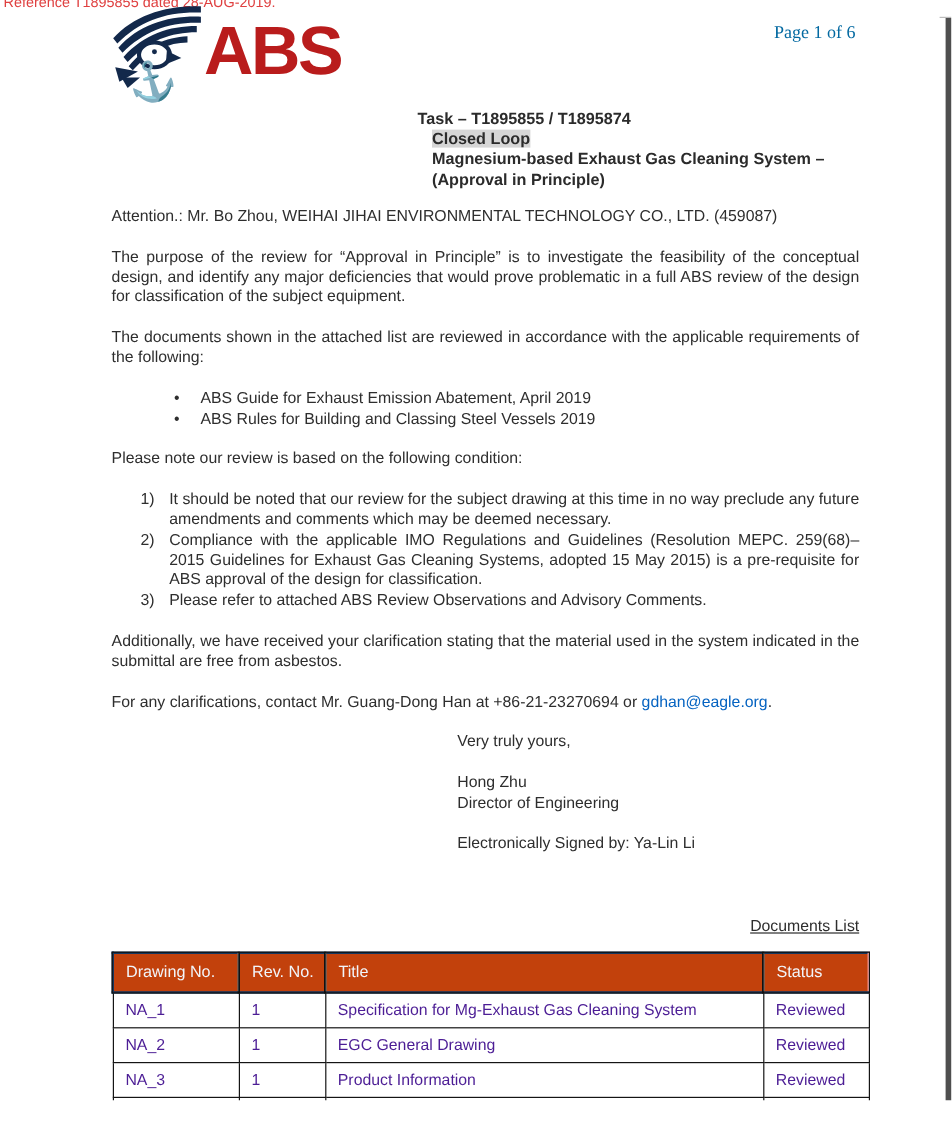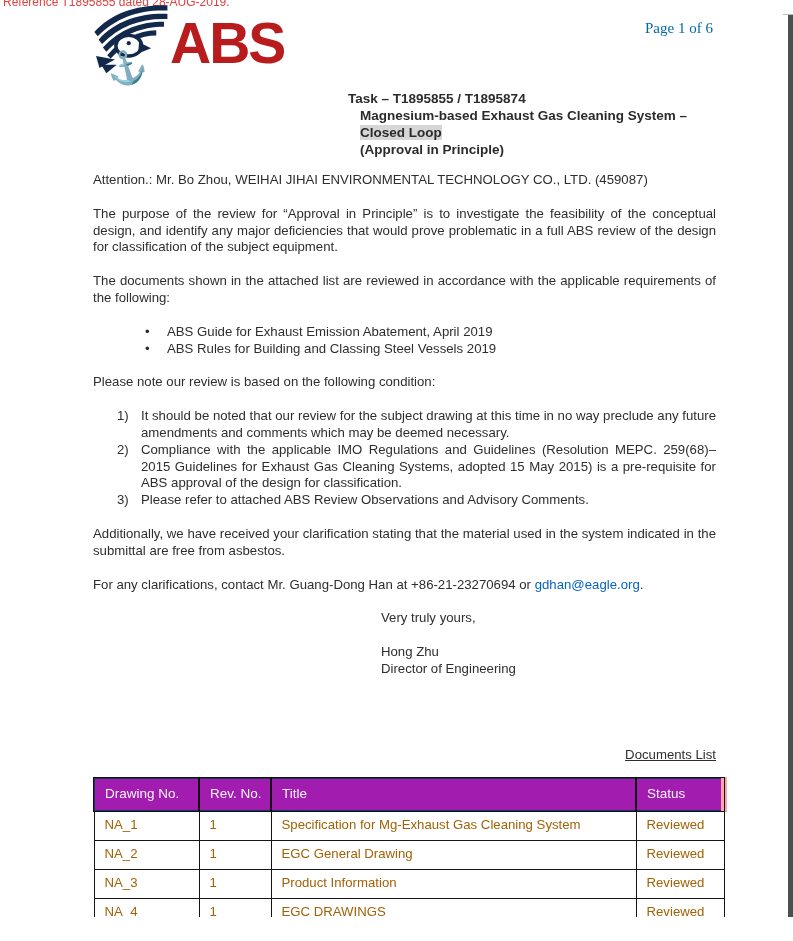--- a/index.html
+++ b/index.html
@@ -34,26 +34,26 @@
   .num-text{flex:1;text-align:justify;}
 
   .link{color:#0563c1;cursor:pointer;}
 
   .sig{margin-left:288px;text-align:left;}
   .sig .gap{height:17px;}
 
   .docs-heading{margin:52px 0 13px 0;font-size:13.2px;text-decoration:underline;text-align:right;}
 
   table.docs{border-collapse:collapse;width:630px;table-layout:fixed;background:#fff;}
-  table.docs th{background:#a21caf;color:#f2f5fa;font-weight:normal;font-size:13.5px;text-align:left;
+  table.docs th{background:#c2410c;color:#f2f5fa;font-weight:normal;font-size:13.5px;text-align:left;
                 height:31px;padding:0 0 0 10px;border:2px solid #17375e;border-right:2px solid #ffffff;
                 outline:1px solid #101010;}
-  table.docs th:last-child{border-right:6px solid #fca5a5;}
+  table.docs th:last-child{border-right:2px solid #fca5a5;}
   table.docs td{border:1.5px solid #141414;font-size:13.2px;height:28px;padding:0 0 0 10px;
-                text-align:left;color:#a16207;}
+                text-align:left;color:#4c1d95;}
   col.c1{width:105px;} col.c2{width:72px;} col.c3{width:365px;} col.c4{width:88px;}
 </style>
 </head>
 <body>
 
 <div class="page">
   <div class="edge-strip-top"></div>
   <div class="edge-strip"></div>
 
   <div class="ref-line">Reference T1895855 dated 28-AUG-2019.</div>
@@ -73,22 +73,22 @@
       <circle cx="52" cy="47" r="2.4" fill="#13294b"></circle>
       <text x="26" y="92" font-size="38" fill="#13294b" transform="rotate(-16 40 78)">⚓</text>
     </svg>
     <div class="logo-text">ABS</div>
   </div>
 
   <div class="page-num">Page 1 of 6</div>
 
   <div class="task-block">
     <div>Task – T1895855 / T1895874</div>
+    <div class="task-indent"><span class="hl">Closed Loop</span></div>
     <div class="task-indent">Magnesium-based Exhaust Gas Cleaning System –</div>
-    <div class="task-indent"><span class="hl">Closed Loop</span></div>
     <div class="task-indent">(Approval in Principle)</div>
   </div>
 
   <div class="content">
     <p class="attention">Attention.: Mr. Bo Zhou, WEIHAI JIHAI ENVIRONMENTAL TECHNOLOGY CO., LTD. (459087)</p>
 
     <p>The purpose of the review for “Approval in Principle” is to investigate the feasibility of the conceptual design, and identify any major deficiencies that would prove problematic in a full ABS review of the design for classification of the subject equipment.</p>
 
     <p>The documents shown in the attached list are reviewed in accordance with the applicable requirements of the following:</p>
 
@@ -123,20 +123,21 @@
     <p>Additionally, we have received your clarification stating that the material used in the system indicated in the submittal are free from asbestos.</p>
 
     <p class="attention"><span>For any clarifications, contact Mr. Guang-Dong Han at +86-21-23270694 or </span><span class="link">gdhan@eagle.org</span><span>.</span></p>
 
     <div class="sig">
       <div>Very truly yours,</div>
       <div class="gap"></div>
       <div>Hong Zhu</div>
       <div>Director of Engineering</div>
       <div class="gap"></div>
+      <div>Electronically Signed by: Ya-Lin Li</div>
     </div>
 
     <div class="docs-heading">Documents List</div>
 
     <table class="docs">
       <colgroup>
           <col class="c1">
           <col class="c2">
           <col class="c3">
           <col class="c4">

